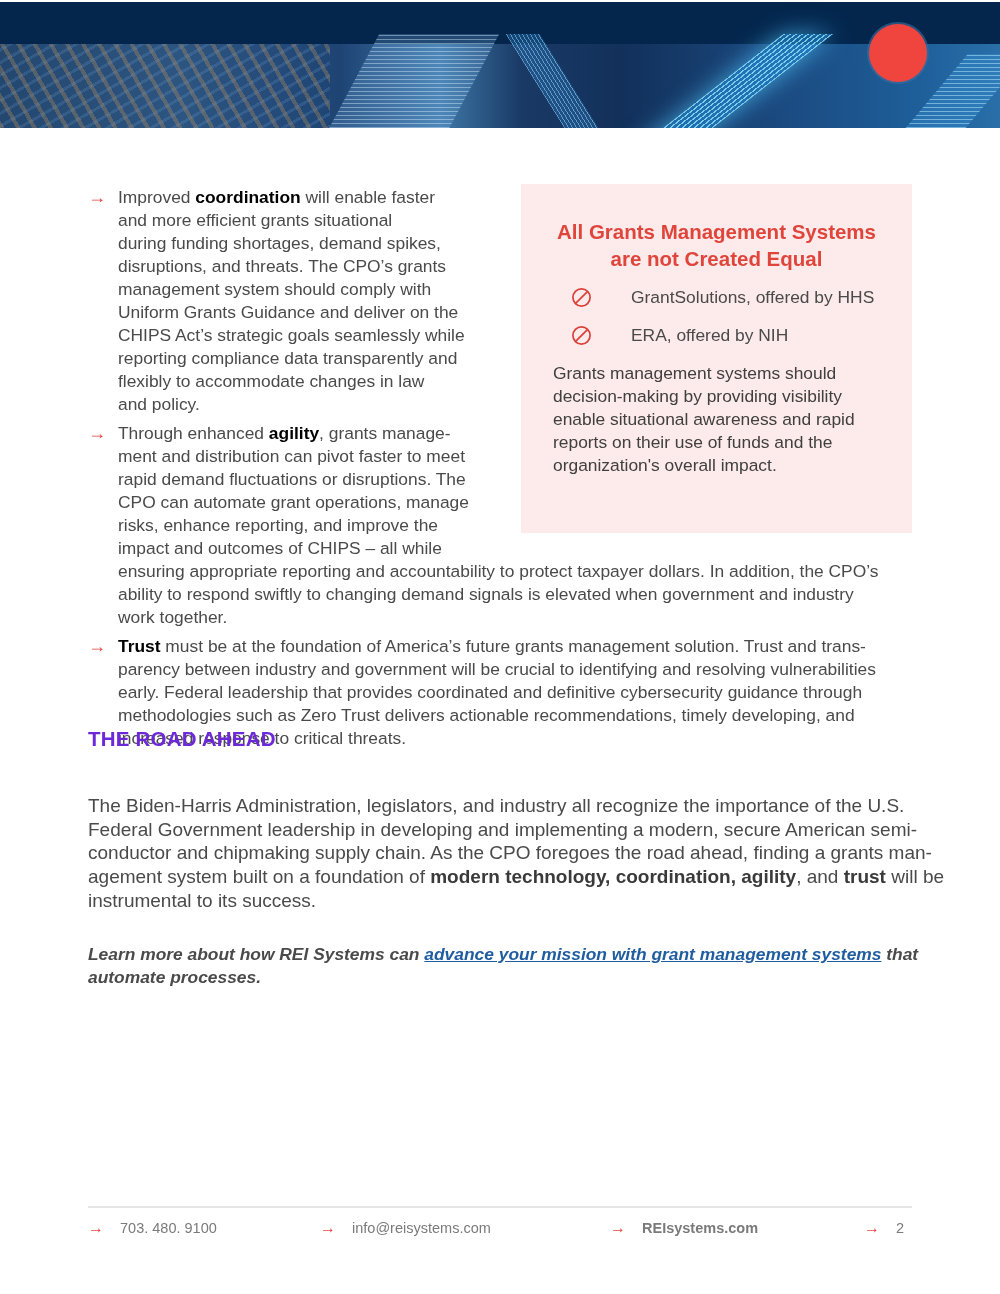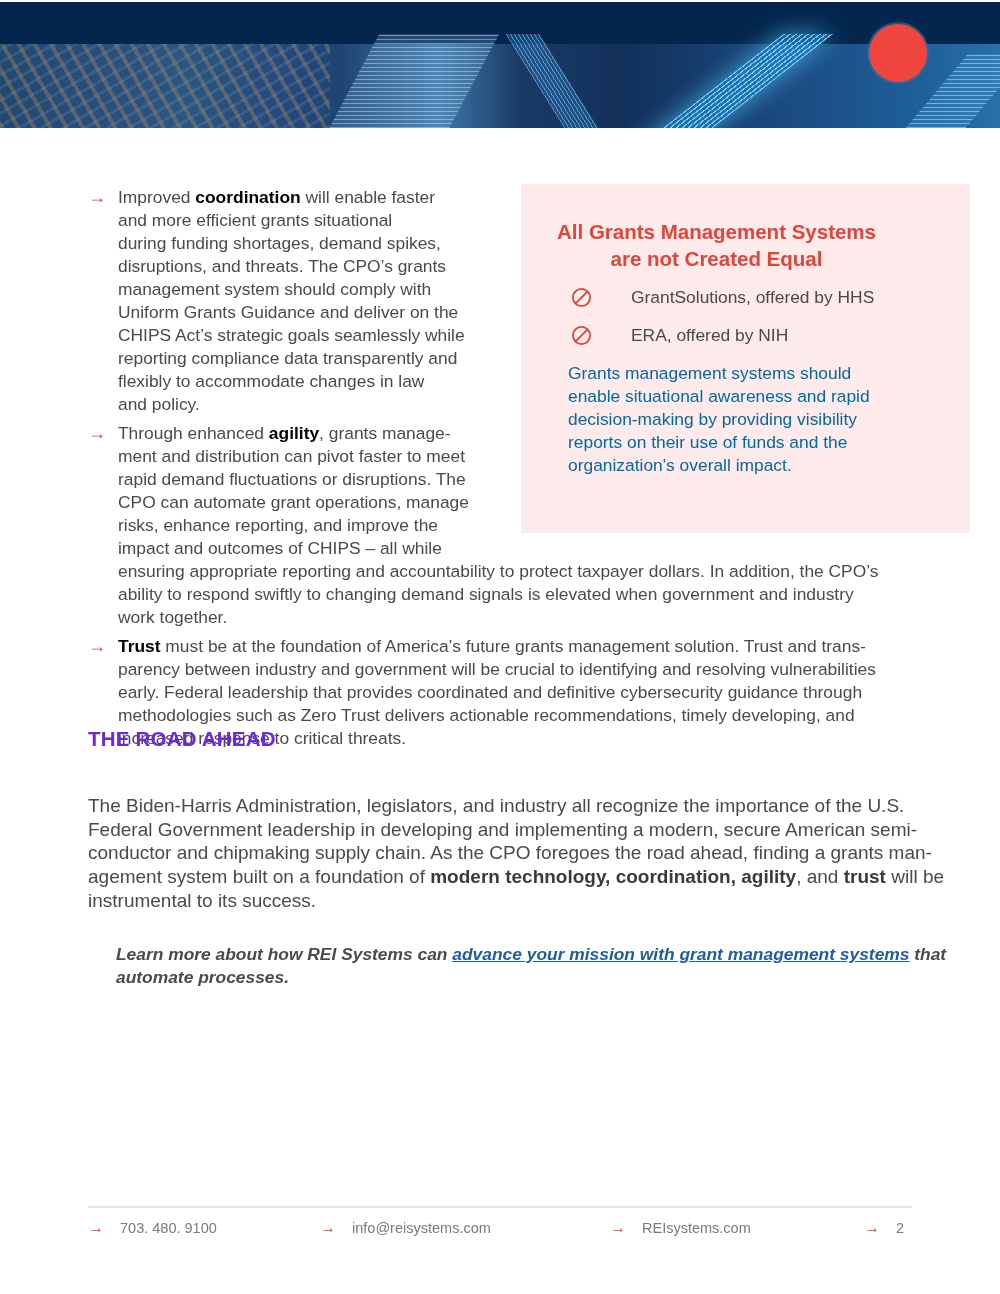--- a/index.html
+++ b/index.html
@@ -31,32 +31,32 @@
   .red-dot { position: absolute; left: 869px; top: 22px; width: 58px; height: 58px; border-radius: 50%;
     background: #f0453e; box-shadow: 0 0 0 2px rgba(60,110,160,0.6); }
 
   
   .bullet { position: absolute; font-size: 17.4px; line-height: 23px; color: #4a4a4a; }
   .bullet .arrow { position: absolute; left: -30px; top: 0; color: #e0453c; font-size: 18px; }
   .bullet b { color: #000000; font-weight: bold; }
   .bl { display: block; white-space: nowrap; }
 
   
-  .callout { position: absolute; left: 521px; top: 184px; width: 449px; height: 349px; background: #fdeaea; }
+  .callout { position: absolute; left: 521px; top: 184px; width: 391px; height: 349px; background: #fdeaea; }
   .callout-title { position: absolute; left: 0; top: 34px; width: 391px; text-align: center; color: #e0453c;
     font-weight: bold; font-size: 20.5px; line-height: 27px; }
   .callout-item { position: absolute; left: 50px; font-size: 17.4px; line-height: 23px; color: #4a4a4a; white-space: nowrap; display: flex; align-items: center; gap: 36px; }
   .ban-icon { display: inline-block; width: 21px; height: 21px; margin-right: 3px; }
-  .callout-body { position: absolute; left: 47px; top: 178px; width: 340px; font-size: 17.4px; line-height: 23px; color: #0369a1; }
+  .callout-body { position: absolute; left: 32px; top: 178px; width: 340px; font-size: 17.4px; line-height: 23px; color: #404040; }
 
   
   .section-heading { position: absolute; left: 88px; top: 727px; color: #6d28d9; font-weight: bold; font-size: 20.5px; letter-spacing: 0.2px; }
   .para { position: absolute; left: 88px; top: 794px; width: 830px; font-size: 19px; line-height: 23.7px; color: #4a4a4a; }
   .para b { color: #3a3a3a; }
-  .cta { position: absolute; left: 88px; top: 943px; width: 830px; font-size: 17.4px; line-height: 23px; font-style: italic; font-weight: bold; color: #4a4a4a; margin-left: 28px; }
+  .cta { position: absolute; left: 88px; top: 943px; width: 830px; font-size: 17.4px; line-height: 23px; font-style: italic; font-weight: bold; color: #4a4a4a; }
   .cta a { color: #1f5da0; text-decoration: underline; }
 
   
   .footer-rule { position: absolute; left: 88px; top: 1206px; width: 824px; height: 2px; background: #e4e4e4; }
   .footer-item { position: absolute; top: 1219px; font-size: 14.5px; color: #7a7a7a; white-space: nowrap; }
   .footer-item .arrow { color: #e0453c; font-size: 16px; margin-right: 16px; }
 </style>
 </head>
 <body>
 
@@ -125,22 +125,22 @@
   <div class="callout-item" style="top:140px;">
     <svg class="ban-icon" viewBox="0 0 22 22">
       <circle cx="11" cy="11" r="9" fill="none" stroke="#d9413a" stroke-width="1.8"></circle>
       <line x1="4.8" y1="17.2" x2="17.2" y2="4.8" stroke="#d9413a" stroke-width="1.8"></line>
     </svg>
     <span>ERA, offered by NIH</span>
   </div>
 
   <div class="callout-body">
     <span class="bl">Grants management systems should</span>
+    <span class="bl">decision-making by providing visibility</span>
     <span class="bl">enable situational awareness and rapid</span>
-    <span class="bl">decision-making by providing visibility</span>
     <span class="bl">reports on their use of funds and the</span>
     <span class="bl">organization's overall impact.</span>
   </div>
 </div>
 
 <div class="section-heading">THE ROAD AHEAD</div>
 <div class="para">
   <span class="bl">The Biden-Harris Administration, legislators, and industry all recognize the importance of the U.S.</span>
   <span class="bl">Federal Government leadership in developing and implementing a modern, secure American semi-</span>
   <span class="bl">conductor and chipmaking supply chain. As the CPO foregoes the road ahead, finding a grants man-</span>
@@ -153,18 +153,18 @@
   <span class="bl">automate processes.</span>
 </div>
 
 <div class="footer-rule"></div>
 <div class="footer-item" style="left:88px;">
   <span class="arrow">→</span><span>703. 480. 9100</span>
 </div>
 <div class="footer-item" style="left:320px;">
   <span class="arrow">→</span><span>info@reisystems.com</span>
 </div>
-<div class="footer-item" style="left:610px;">
+<div class="footer-item" style="left:610px;font-weight:bold;">
   <span class="arrow">→</span><span>REIsystems.com</span>
 </div>
 <div class="footer-item" style="left:864px;">
   <span class="arrow">→</span><span>2</span>
 </div>
 
 </body></html>

